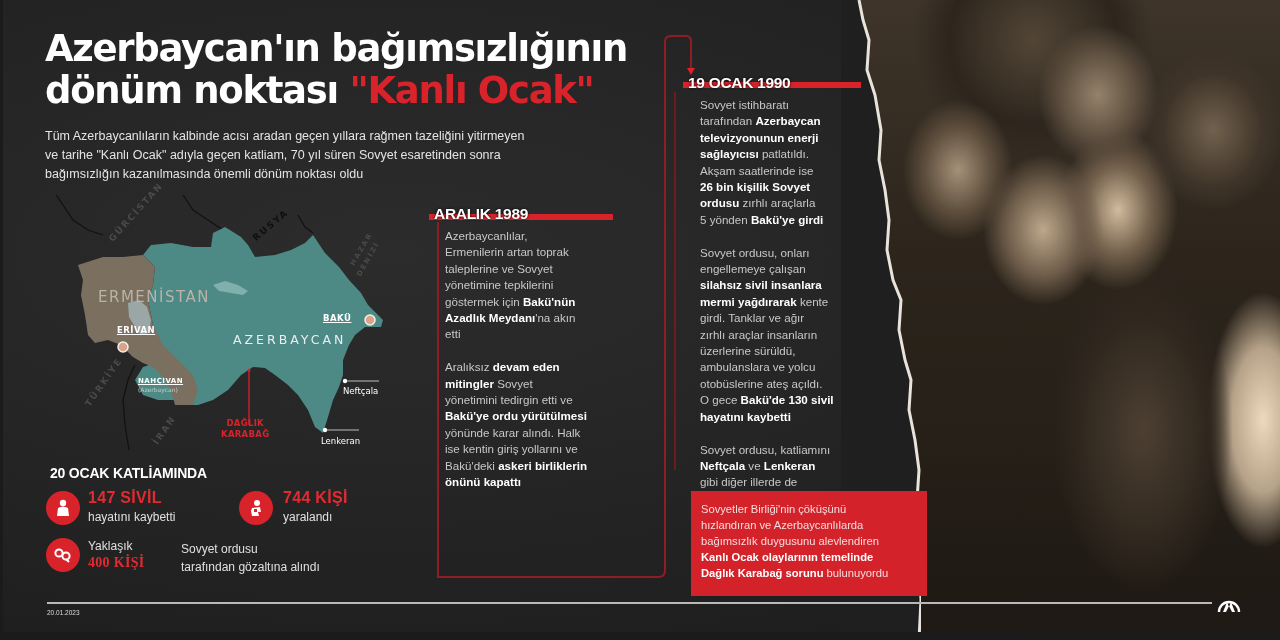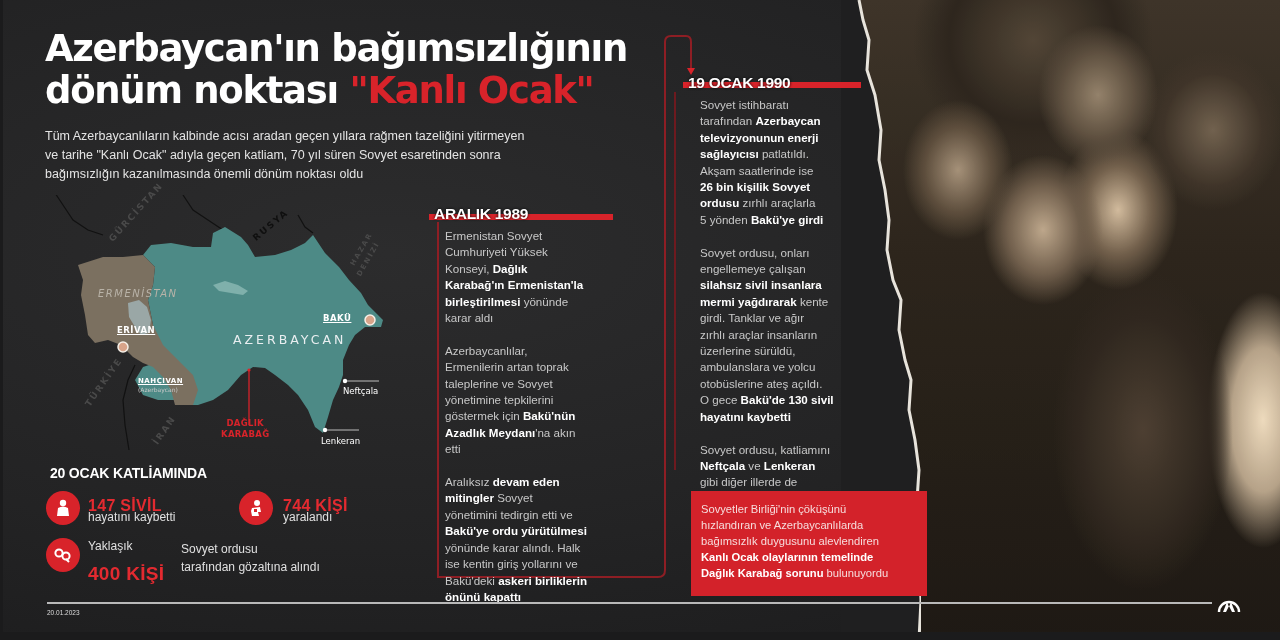--- a/index.html
+++ b/index.html
@@ -38,21 +38,21 @@
   .country-main { color: #e9eef0; font-size: 12.5px; letter-spacing: 3px; font-weight: 400; }
   .city { color: #ffffff; font-size: 8.5px; letter-spacing: 0.5px; text-decoration: underline; }
   .city-sub { color: #c9c9c9; font-size: 6px; font-weight: 400; letter-spacing: 0; }
   .karabag { color: #d8232a; font-size: 8.5px; letter-spacing: 0.3px; text-align: center; line-height: 11px; }
   .small-city { color: #ffffff; font-size: 8.5px; letter-spacing: 0; font-weight: 400; }
 
   
   .stats-title { position: absolute; left: 47px; top: 465px; font-size: 14px; font-weight: 700; color: #ffffff; letter-spacing: -0.2px; }
   .stat-icon { position: absolute; width: 34px; height: 34px; border-radius: 50%; background: #d8232a;
     display: flex; align-items: center; justify-content: center; color: #fff; font-size: 15px; }
-  .stat-big { position: absolute; font-size: 16px; font-weight: 700; color: #e42a30; letter-spacing: 0.3px; margin-top: 8px; }
+  .stat-big { position: absolute; font-size: 16px; font-weight: 700; color: #e42a30; letter-spacing: 0.3px; }
   .stat-small { position: absolute; font-size: 12px; color: #e0e0e0; }
 
   
   .conn { position: absolute; left: 0; top: 0; width: 1280px; height: 640px; pointer-events: none; }
   .tl-head { position: absolute; font-weight: 700; color: #ffffff; font-size: 15.5px; letter-spacing: -0.3px; }
   .tl-bar { position: absolute; height: 6px; background: #d8232a; }
   .tl-text { position: absolute; font-size: 11.6px; line-height: 16.4px; color: #c8c8c8; }
   .tl-text b { color: #ffffff; font-weight: 700; }
   .tl-text p { margin-bottom: 16.4px; }
   .callout { position: absolute; left: 688px; top: 473px; width: 236px; height: 105px; background: #d3222a;
@@ -111,21 +111,21 @@
       <circle cx="302" cy="186" r="2.2" fill="#fff"></circle>
       <line x1="304" y1="186" x2="336" y2="186" stroke="#bdbdbd" stroke-width="1"></line>
 
       <circle cx="282" cy="235" r="2.2" fill="#fff"></circle>
       <line x1="284" y1="235" x2="316" y2="235" stroke="#bdbdbd" stroke-width="1"></line>
     </svg>
     <div class="map-label country-dim" style="left:55px;top:12px;transform:rotate(-48deg);">GÜRCİSTAN</div>
     <div class="map-label country-dim" style="left:206px;top:25px;transform:rotate(-40deg);color:#0f0f0f;">RUSYA</div>
     <div class="map-label country-dim" style="left:300px;top:50px;transform:rotate(-60deg);font-size:7px;">HAZAR</div>
     <div class="map-label country-dim" style="left:306px;top:60px;transform:rotate(-60deg);font-size:7px;">DENİZİ</div>
-    <div class="map-label" style="left:55px;top:93px;color:#b9b3a8;font-size:10px;font-weight:400;letter-spacing:1.5px;font-style:italic;">ERMENİSTAN</div>
+    <div class="map-label" style="left:55px;top:93px;color:#b9b3a8;font-size:15px;font-weight:400;letter-spacing:1.5px;">ERMENİSTAN</div>
     <div class="map-label country-main" style="left:190px;top:137px;">AZERBAYCAN</div>
     <div class="map-label country-dim" style="left:32px;top:182px;transform:rotate(-55deg);">TÜRKİYE</div>
     <div class="map-label country-dim" style="left:105px;top:230px;transform:rotate(-55deg);">İRAN</div>
     <div class="map-label city" style="left:74px;top:130px;">ERİVAN</div>
     <div class="map-label city" style="left:280px;top:118px;">BAKÜ</div>
     <div class="map-label city" style="left:95px;top:182px;font-size:7px;">NAHÇIVAN</div>
     <div class="map-label city-sub" style="left:95px;top:191px;">(Azerbaycan)</div>
     <div class="map-label karabag" style="left:178px;top:223px;">
       <div>DAĞLIK</div>
       <div>KARABAĞ</div>
@@ -156,34 +156,33 @@
   <div class="stat-small" style="left:280px;top:510px;">yaralandı</div>
 
   <div class="stat-icon" style="left:43px;top:538px;">
     <svg width="20" height="16" viewBox="0 0 20 16">
         <circle cx="6" cy="6" r="3.6" fill="none" stroke="#fff" stroke-width="2"></circle>
         <circle cx="13" cy="9" r="3.6" fill="none" stroke="#fff" stroke-width="2"></circle>
         <path d="M13,12 L16,15" stroke="#fff" stroke-width="2"></path>
       </svg>
   </div>
   <div class="stat-small" style="left:85px;top:539px;text-align:center;">Yaklaşık</div>
-  <div class="stat-big" style="left:85px;top:555px;font-size:19px;">400 KİŞİ</div>
+  <div class="stat-big" style="left:85px;top:555px;font-size:14px;font-family:Liberation Serif, serif;">400 KİŞİ</div>
   <div class="stat-small" style="left:178px;top:542px;">Sovyet ordusu</div>
   <div class="stat-small" style="left:178px;top:560px;">tarafından gözaltına alındı</div>
 
   <svg class="conn" viewBox="0 0 1280 640">
     <path d="M435,222 L435,577 L655,577 Q662,577 662,570 L662,42 Q662,36 668,36 L683,36 Q688,36 688,42 L688,70" fill="none" stroke="#8e1e24" stroke-width="2"></path>
     <polygon points="684,68 692,68 688,75" fill="#d8232a"></polygon>
     <line x1="672" y1="92" x2="672" y2="470" stroke="#6e1a1f" stroke-width="2"></line>
   </svg>
 
   <div class="tl-bar" style="left:426px;top:214px;width:184px;"></div>
   <div class="tl-head" style="left:431px;top:205px;text-shadow:0 0 3px #000;">ARALIK 1989</div>
   <div class="tl-text" style="left:442px;top:228px;width:200px;">
-    <p><span>Ermenistan Sovyet</span><br><span>Cumhuriyeti Yüksek</span><br><span>Konseyi, </span><b>Dağlık</b><br><b>Karabağ'ın Ermenistan'la</b><br><b>birleştirilmesi</b><span> yönünde</span><br><span>karar aldı</span></p>
     <p><span>Azerbaycanlılar,</span><br><span>Ermenilerin artan toprak</span><br><span>taleplerine ve Sovyet</span><br><span>yönetimine tepkilerini</span><br><span>göstermek için </span><b>Bakü'nün</b><br><b>Azadlık Meydanı</b><span>'na akın</span><br><span>etti</span></p>
     <p><span>Aralıksız </span><b>devam eden</b><br><b>mitingler</b><span> Sovyet</span><br><span>yönetimini tedirgin etti ve</span><br><b>Bakü'ye ordu yürütülmesi</b><br><span>yönünde karar alındı. Halk</span><br><span>ise kentin giriş yollarını ve</span><br><span>Bakü'deki </span><b>askeri birliklerin</b><br><b>önünü kapattı</b></p>
   </div>
 
   <div class="tl-bar" style="left:680px;top:82px;width:178px;"></div>
   <div class="tl-head" style="left:685px;top:74px;text-shadow:0 0 3px #000;">19 OCAK 1990</div>
   <div class="tl-text" style="left:697px;top:97px;width:200px;">
     <p><span>Sovyet istihbaratı</span><br><span>tarafından </span><b>Azerbaycan</b><br><b>televizyonunun enerji</b><br><b>sağlayıcısı</b><span> patlatıldı.</span><br><span>Akşam saatlerinde ise</span><br><b>26 bin kişilik Sovyet</b><br><b>ordusu</b><span> zırhlı araçlarla</span><br><span>5 yönden </span><b>Bakü'ye girdi</b></p>
     <p><span>Sovyet ordusu, onları</span><br><span>engellemeye çalışan</span><br><b>silahsız sivil insanlara</b><br><b>mermi yağdırarak</b><span> kente</span><br><span>girdi. Tanklar ve ağır</span><br><span>zırhlı araçlar insanların</span><br><span>üzerlerine sürüldü,</span><br><span>ambulanslara ve yolcu</span><br><span>otobüslerine ateş açıldı.</span><br><span>O gece </span><b>Bakü'de 130 sivil</b><br><b>hayatını kaybetti</b></p>
     <p><span>Sovyet ordusu, katliamını</span><br><b>Neftçala</b><span> ve </span><b>Lenkeran</b><br><span>gibi diğer illerde de</span><br><span>sürdürdü</span></p>

